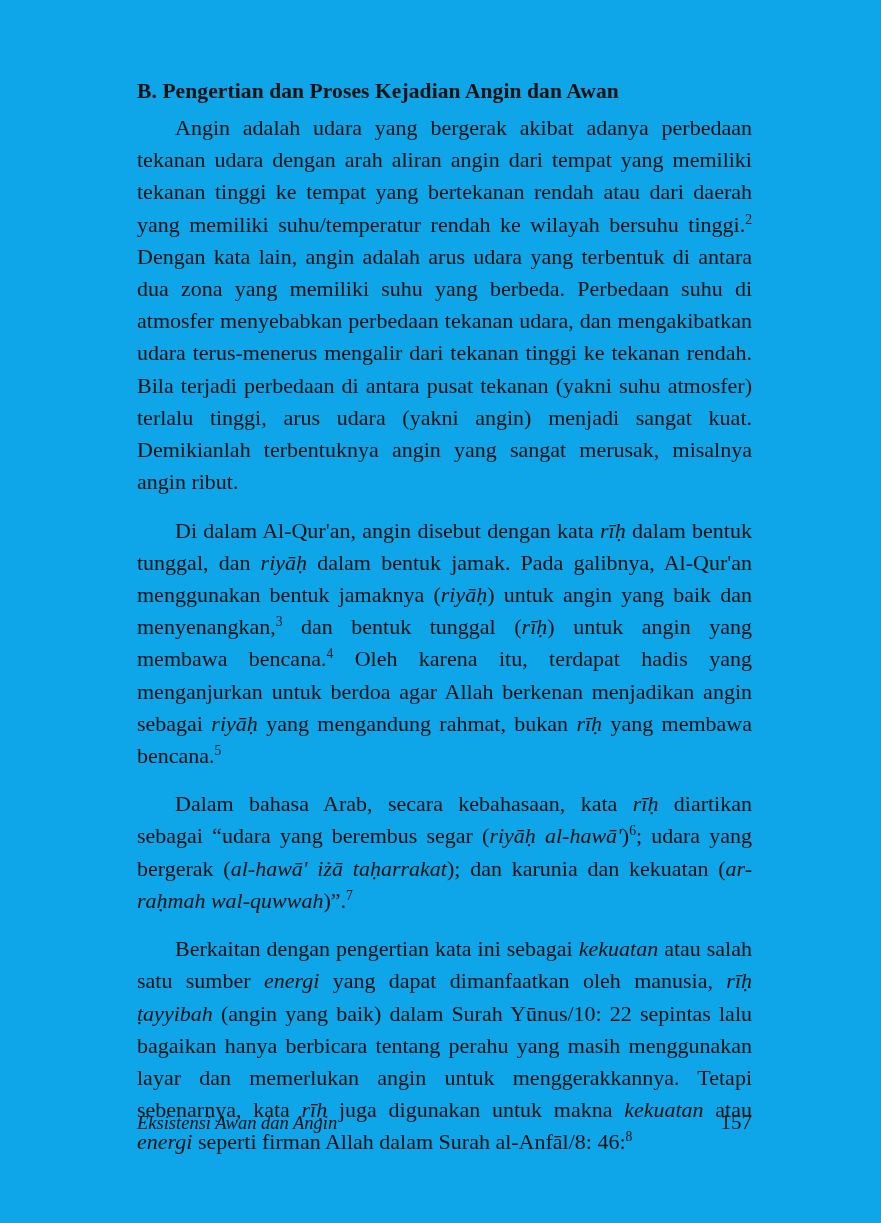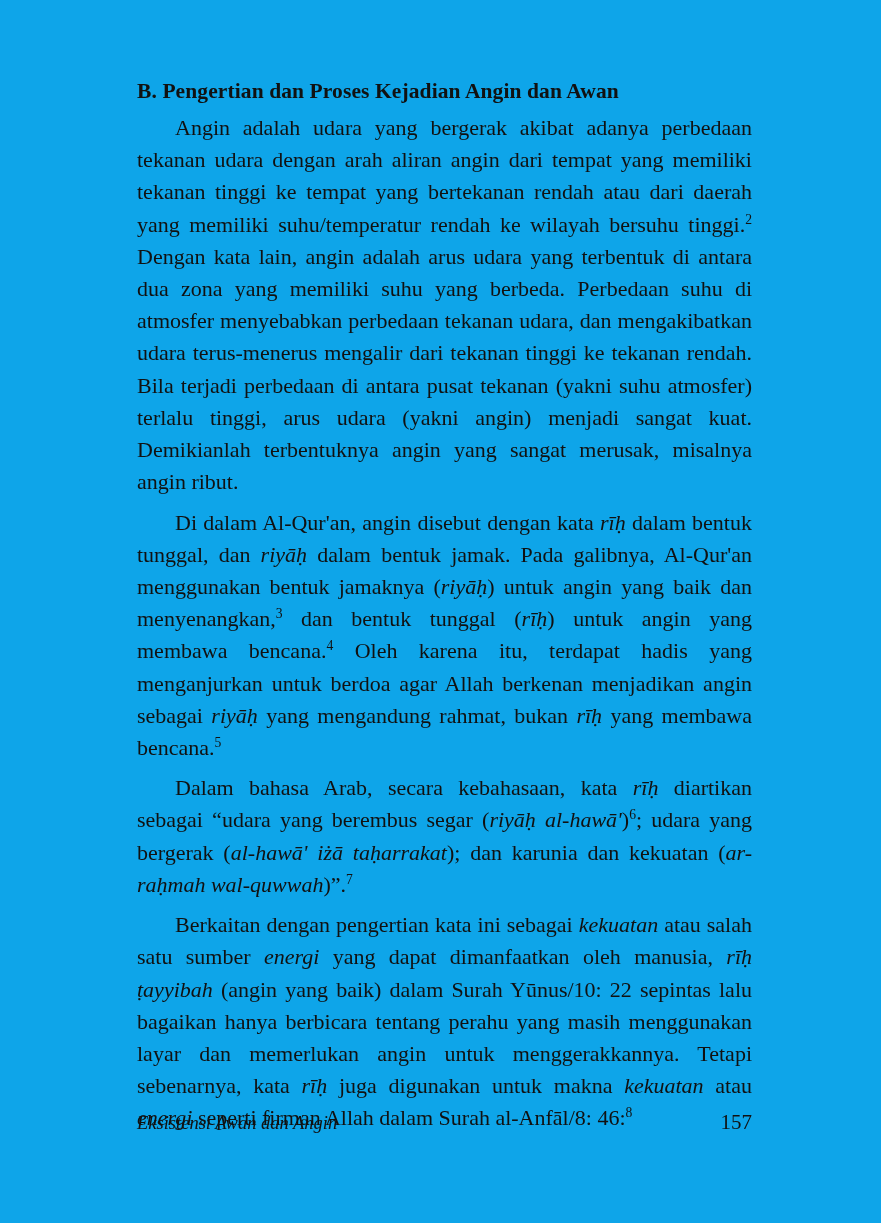--- a/index.html
+++ b/index.html
@@ -39,21 +39,21 @@
   p.para {
     margin: 0;
     font-size: 22px;
     line-height: 1.465;
     text-align: justify;
     text-justify: inter-word;
     text-indent: 38px;
     hyphens: manual;
   }
   p.para + p.para {
-    margin-top: 8px;
+    margin-top: 16px;
   }
   .it { font-style: italic; }
   sup {
     font-size: 0.62em;
     vertical-align: super;
     line-height: 0;
   }
   .footer {
     position: absolute;
     left: 137px;

